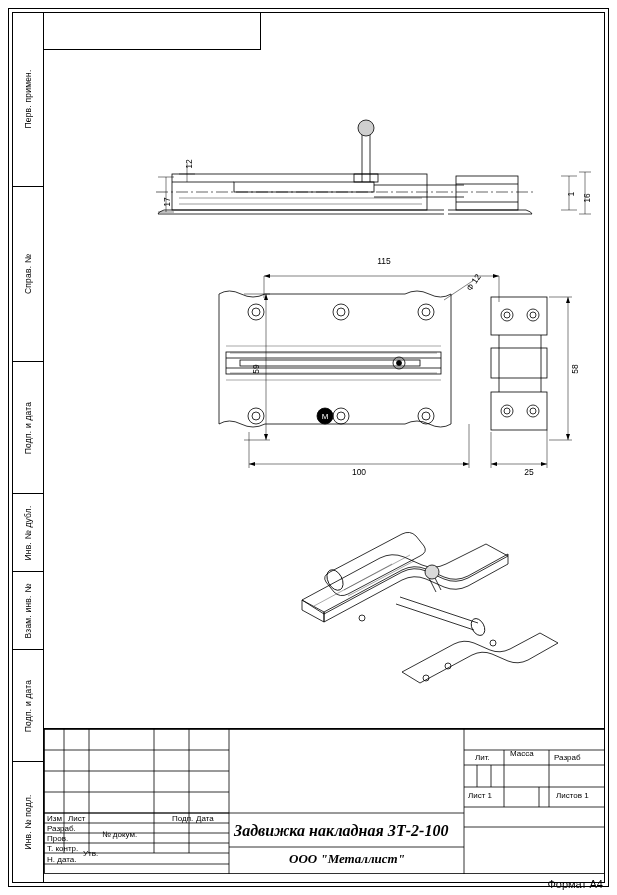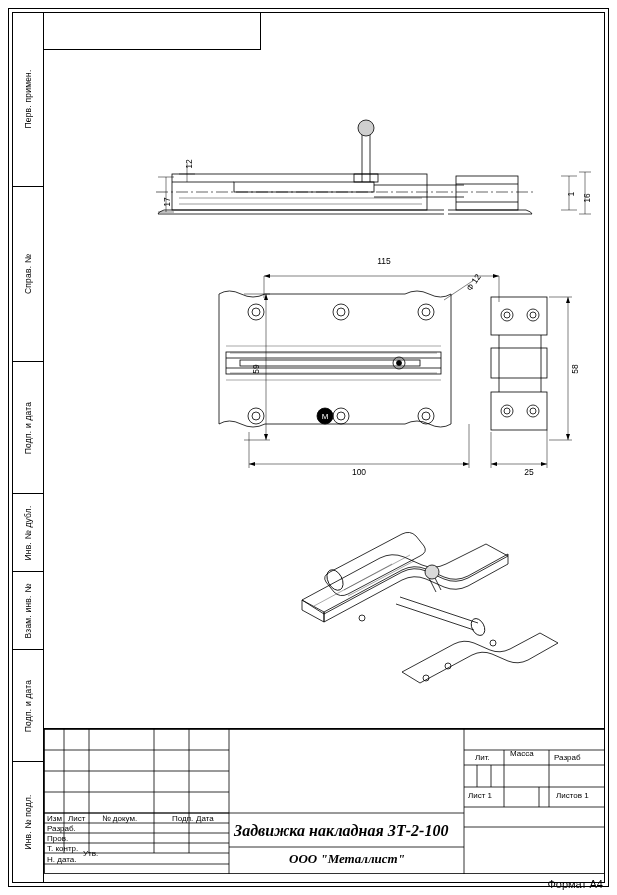--- a/index.html
+++ b/index.html
@@ -408,21 +408,21 @@
         <line x1="433" y1="36" x2="433" y2="58"></line>
         <line x1="447" y1="36" x2="447" y2="58"></line>
 
         <line x1="495" y1="58" x2="495" y2="78"></line>
         <line x1="420" y1="98" x2="561" y2="98"></line>
       </g>
     </svg>
 
     <span class="tb-text" style="left:3px; top:85px;">Изм</span>
     <span class="tb-text" style="left:24px; top:85px;">Лист</span>
-    <span class="tb-text" style="left:58px; top:85px;">№ докум.</span>
+    <span class="tb-text" style="left:58px; top:101px;">№ докум.</span>
     <span class="tb-text" style="left:116px; top:85px;margin-left:12px;">Подп.</span>
     <span class="tb-text" style="left:152px; top:85px;">Дата</span>
 
     <span class="tb-text" style="left:3px; top:95px;">Разраб.</span>
     <span class="tb-text" style="left:3px; top:105px;">Пров.</span>
     <span class="tb-text" style="left:3px; top:115px;">Т. контр.</span>
     <span class="tb-text" style="left:3px; top:126px;">Н. дата.</span>
     <span class="tb-text" style="left:3px; top:120px;margin-left:36px;">Утв.</span>
 
     <span class="big-name" style="left:190px; top:93px;">Задвижка накладная ЗТ-2-100</span>

